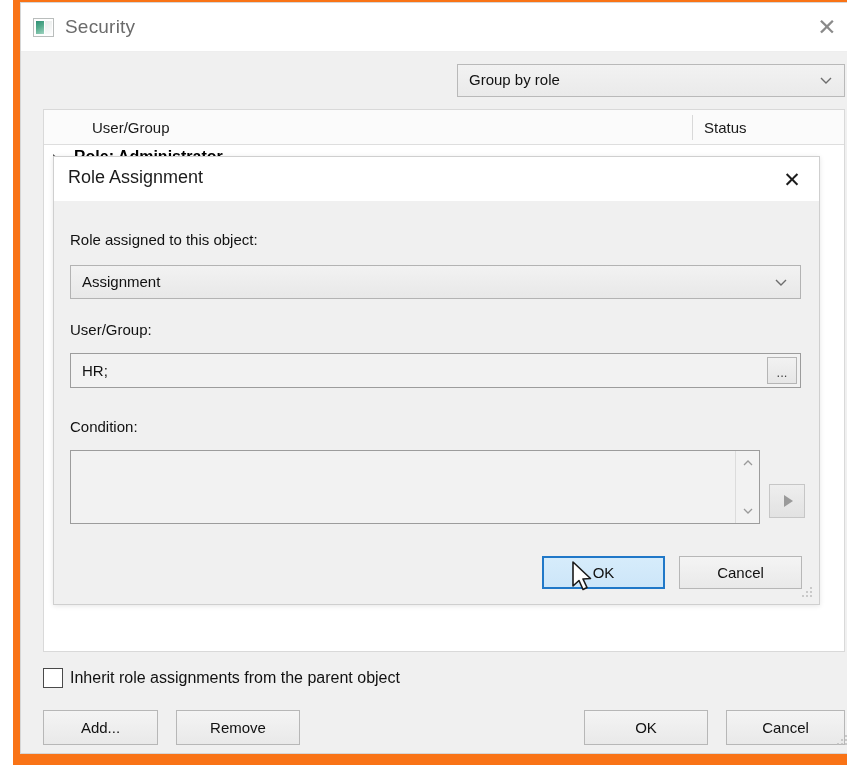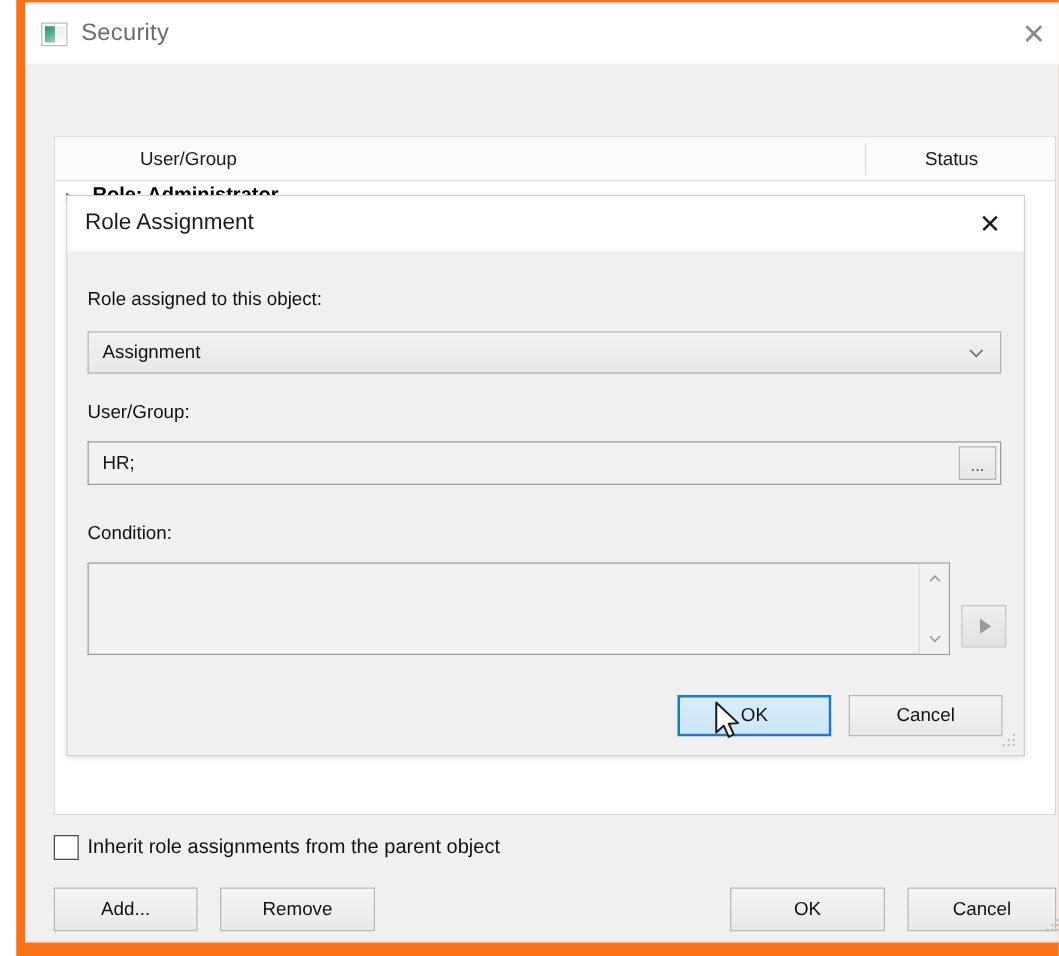--- a/index.html
+++ b/index.html
@@ -78,22 +78,22 @@
   }
   .list-head {
     position: absolute; left: 0; top: 0; width: 100%; height: 35px;
     background: #fbfbfb;
     border-bottom: 1px solid #dedede;
   }
   .list-head .th {
     position: absolute; top: 9px;
     font-size: 15px; color: #1a1a1a; white-space: nowrap;
   }
-  .th-usergroup { left: 68px; }
-  .th-status { left: 696px; }
+  .th-usergroup { left: 48px; }
+  .th-status { left: 660px; }
   .col-sep {
     position: absolute; left: 648px; top: 5px;
     width: 1px; height: 25px; background: #d9d9d9;
   }
   .group-row {
     position: absolute; left: 0; top: 36px; width: 100%; height: 26px;
     overflow: hidden;
   }
   .group-row .gr-expander {
     position: absolute; left: 9px; top: 8px;
@@ -265,20 +265,28 @@
 
     <div class="win-titlebar">
       <div class="win-icon">
         <div class="blk-a"></div>
         <div class="blk-b"></div>
       </div>
       <div class="win-title">Security</div>
       <div class="win-close">✕</div>
     </div>
 
+    <div class="groupby">
+      <span class="gb-text">Group by role</span>
+      <span class="gb-arrow">
+        <svg viewBox="0 0 16 16" width="16" height="16" aria-hidden="true">
+          <path d="M3 6 L8 11 L13 6" fill="none" stroke="#6d6d6d" stroke-width="1.4"></path>
+        </svg>
+      </span>
+    </div>
 
     <div class="listbox">
       <div class="list-head">
         <span class="th th-usergroup">User/Group</span>
         <span class="col-sep"></span>
         <span class="th th-status">Status</span>
       </div>
       <div class="group-row">
         <span class="gr-expander"></span>
         <span class="gr-label">Role: Administrator</span>

